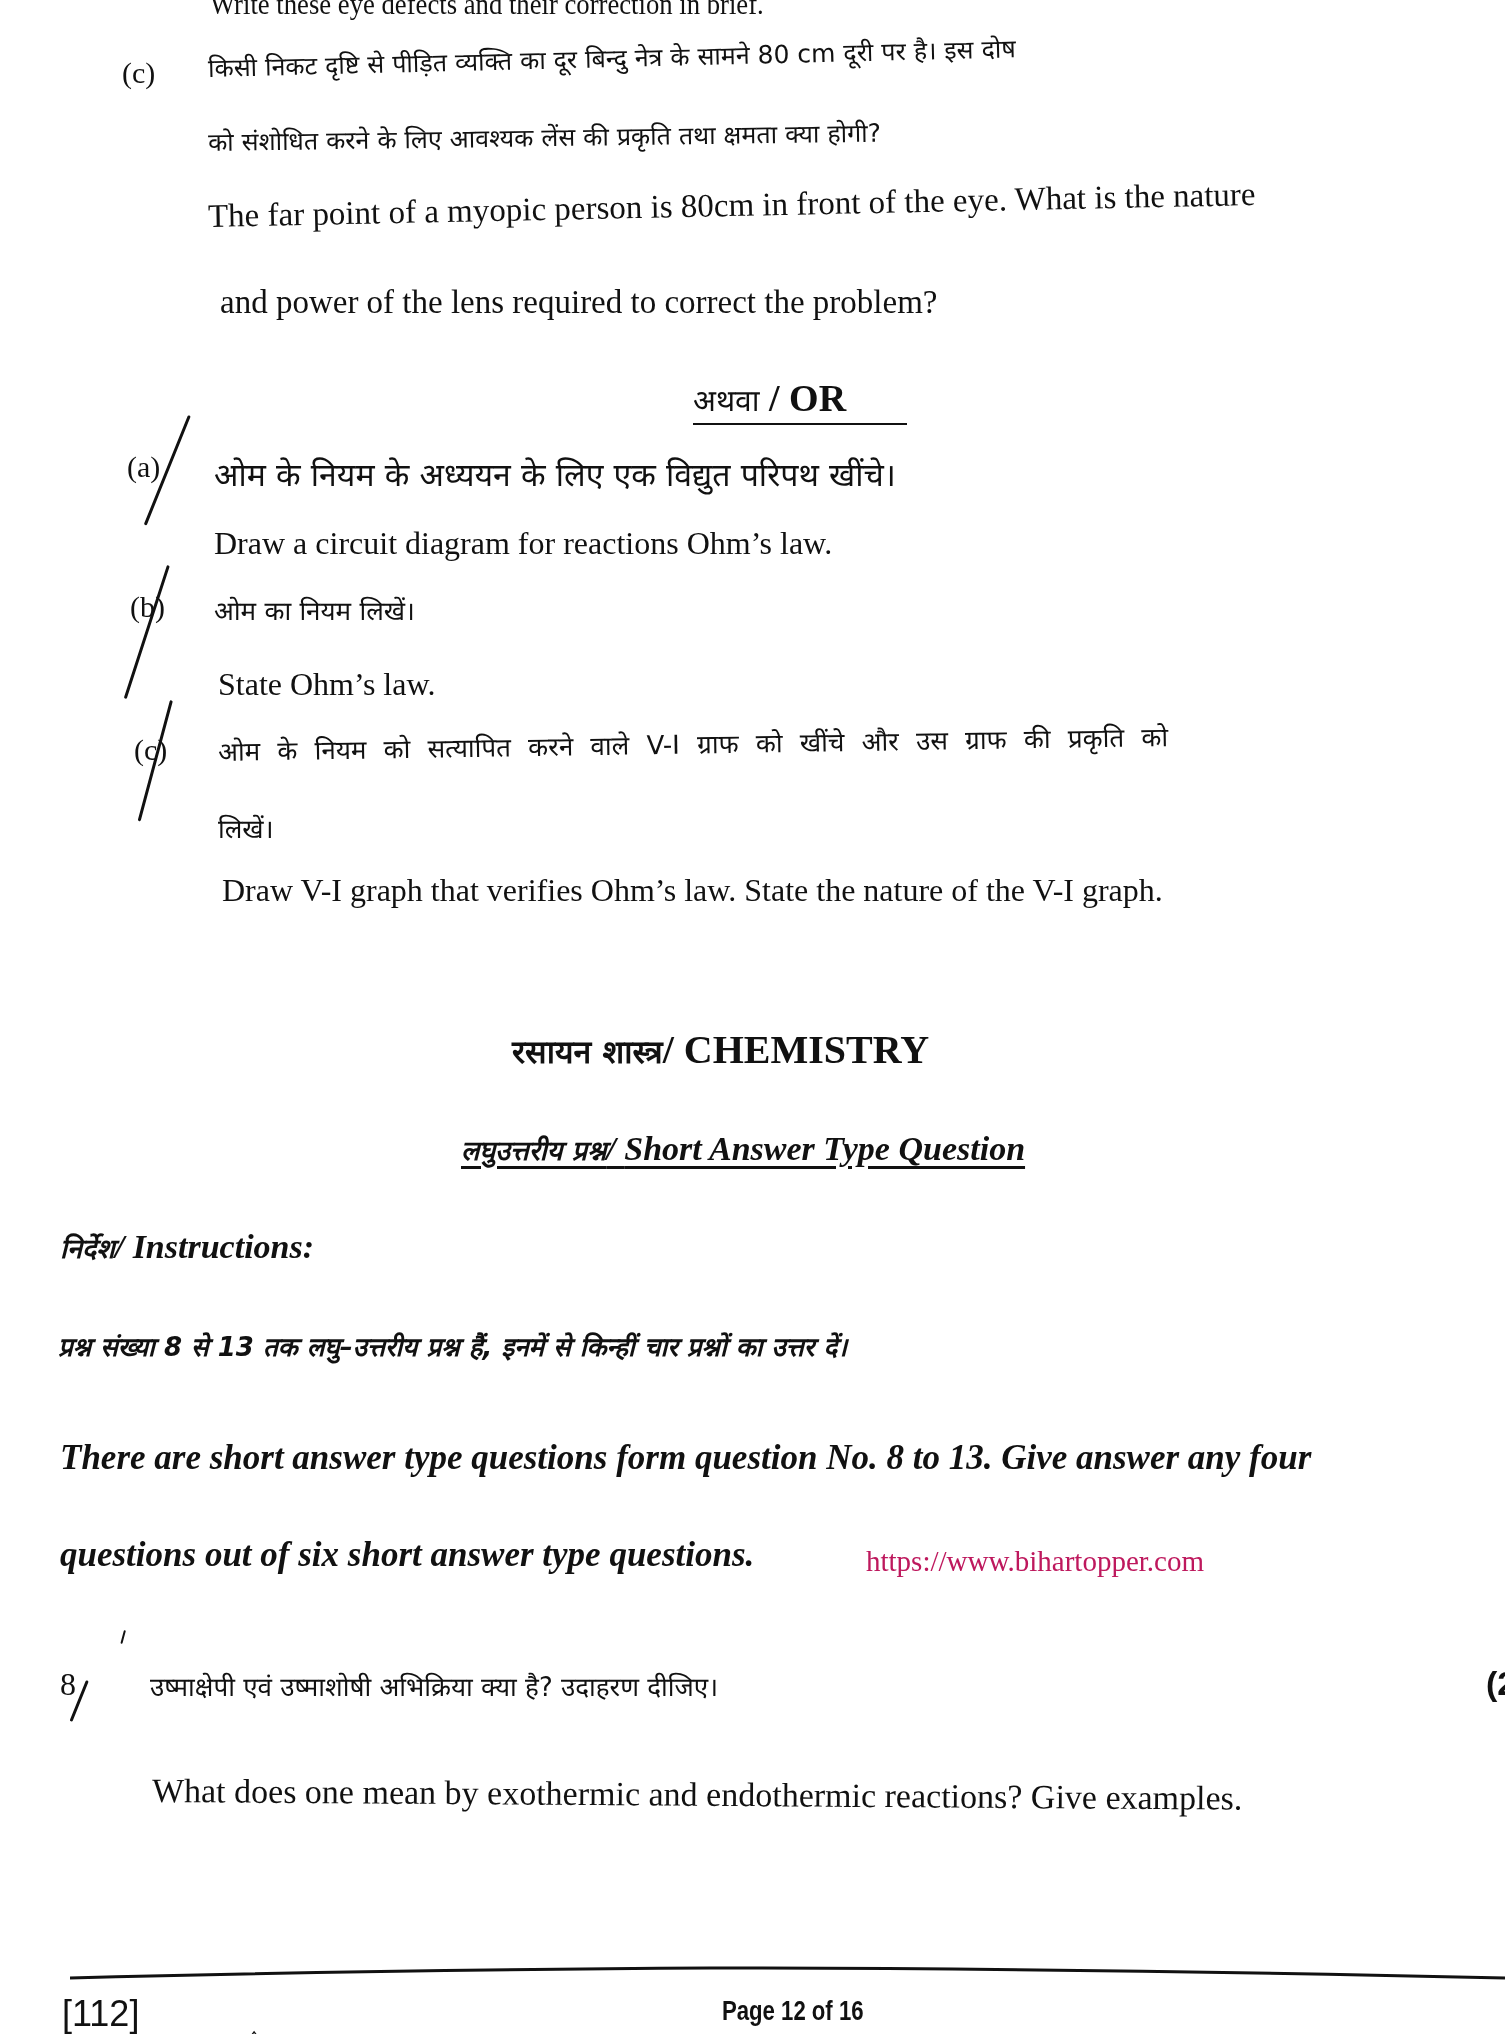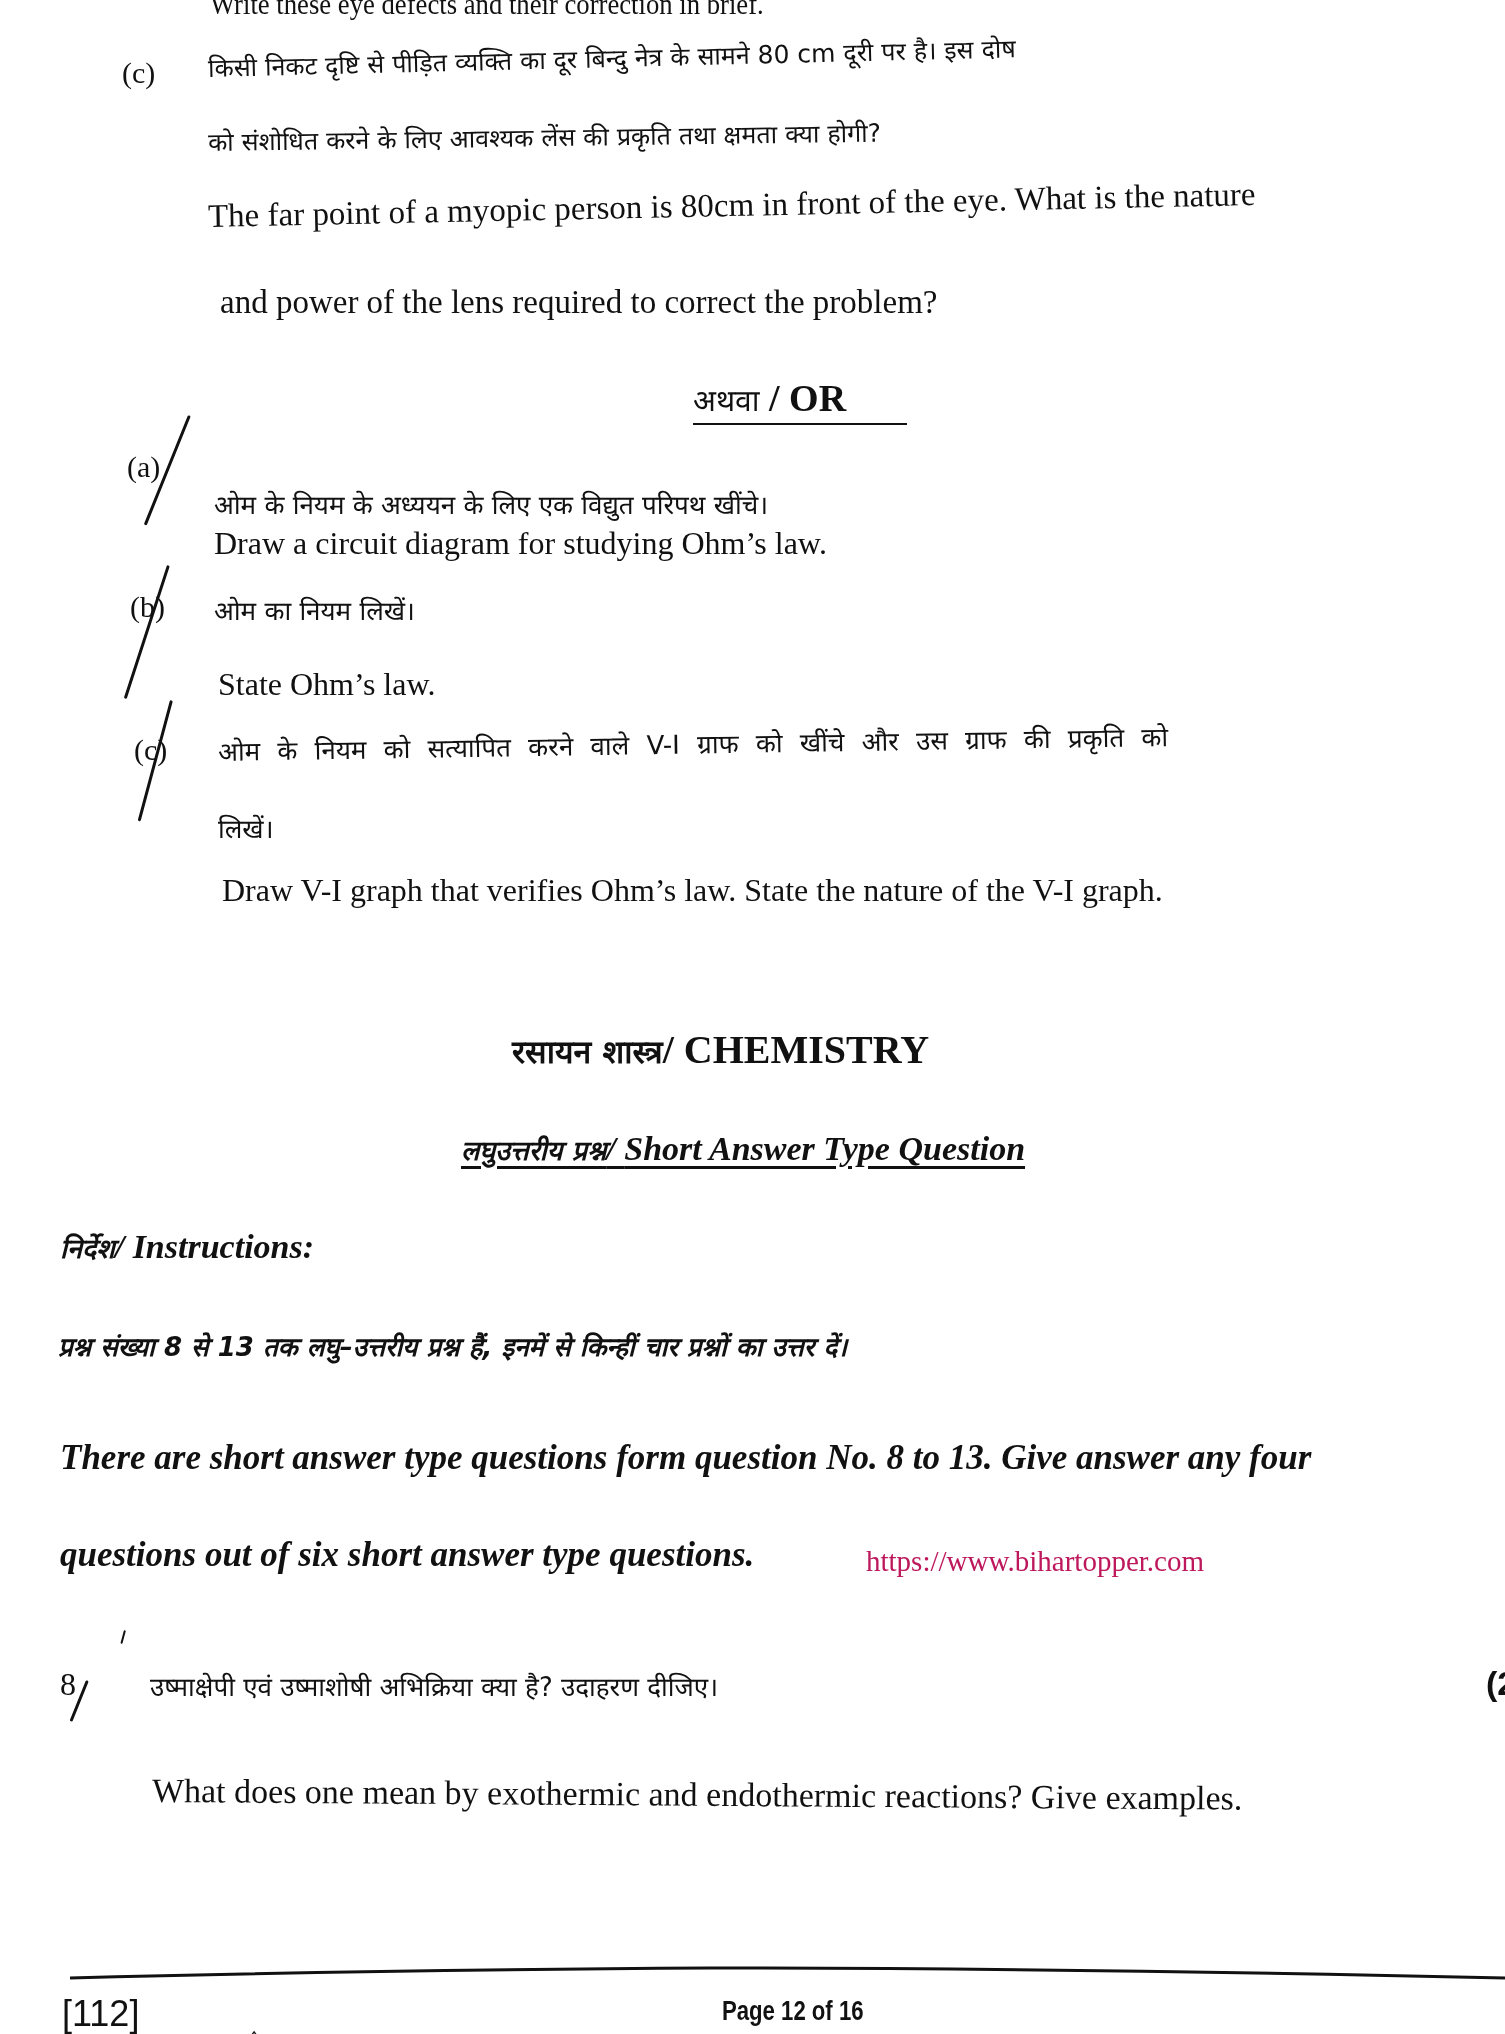--- a/index.html
+++ b/index.html
@@ -21,21 +21,21 @@
     .q-c-hi-2 { left: 208px; top: 124px; font-size: 25px; transform: rotate(-0.8deg); transform-origin: left; }
     .q-c-en-1 { left: 208px; top: 198px; font-size: 33px; transform: rotate(-1.2deg); transform-origin: left; }
     .q-c-en-2 { left: 220px; top: 284px; font-size: 33px; }
 
     .or-heading { left: 693px; top: 376px; font-size: 38px; font-weight: bold; }
     .or-heading span.hi { font-family: "DejaVu Sans", sans-serif; font-size: 30px; font-weight: normal; }
     .or-underline { position: absolute; left: 693px; top: 423px; width: 214px; height: 2px; background: #111; }
 
     .opt-label { font-size: 30px; }
     .opt-a-label { left: 127px; top: 450px; }
-    .opt-a-hi { left: 214px; top: 452px; font-size: 26px; margin-top: 34px; }
+    .opt-a-hi { left: 214px; top: 452px; font-size: 32px; }
     .opt-a-en { left: 214px; top: 525px; font-size: 32px; }
     .opt-b-label { left: 130px; top: 590px; }
     .opt-b-hi { left: 214px; top: 592px; font-size: 26px; }
     .opt-b-en { left: 218px; top: 666px; font-size: 32px; }
     .opt-c-label { left: 134px; top: 733px; }
     .opt-c-hi-1 { left: 218px; top: 733px; font-size: 26px; transform: rotate(-0.9deg); transform-origin: left; word-spacing: 9px; }
     .opt-c-hi-2 { left: 218px; top: 810px; font-size: 26px; }
     .opt-c-en { left: 222px; top: 872px; font-size: 32px; }
 
     .tick { position: absolute; width: 3px; background: #111; border-radius: 2px; transform-origin: top left; }
@@ -73,21 +73,21 @@
 <div class="abs serif q-c-en-2">and power of the lens required to correct the problem?</div>
 
 <div class="abs or-heading serif">
   <span class="hi">अथवा</span><span> / </span><span>OR</span>
 </div>
 <div class="or-underline"></div>
 
 <div class="abs opt-label opt-a-label">(a)</div>
 <div class="tick" style="left:188px;top:415px;height:118px;transform:rotate(22deg);"></div>
 <div class="abs hin opt-a-hi">ओम के नियम के अध्ययन के लिए एक विद्युत परिपथ खींचे।</div>
-<div class="abs serif opt-a-en">Draw a circuit diagram for studying Ohm’s law.</div>
+<div class="abs serif opt-a-en">Draw a circuit diagram for reactions Ohm’s law.</div>
 
 <div class="abs opt-label opt-b-label">(b)</div>
 <div class="tick" style="left:167px;top:565px;height:140px;transform:rotate(18deg);"></div>
 <div class="abs hin opt-b-hi">ओम का नियम लिखें।</div>
 <div class="abs serif opt-b-en">State Ohm’s law.</div>
 
 <div class="abs opt-label opt-c-label">(c)</div>
 <div class="tick" style="left:170px;top:700px;height:125px;transform:rotate(15deg);"></div>
 <div class="abs hin opt-c-hi-1">ओम के नियम को सत्यापित करने वाले V-I ग्राफ को खींचे और उस ग्राफ की प्रकृति को</div>
 <div class="abs hin opt-c-hi-2">लिखें।</div>

